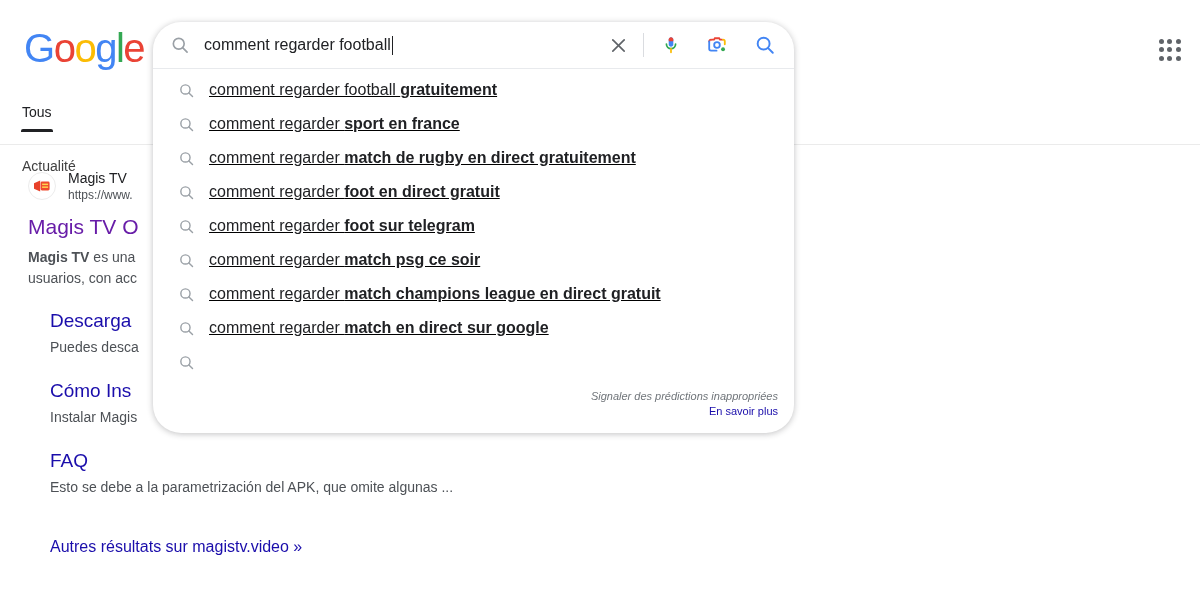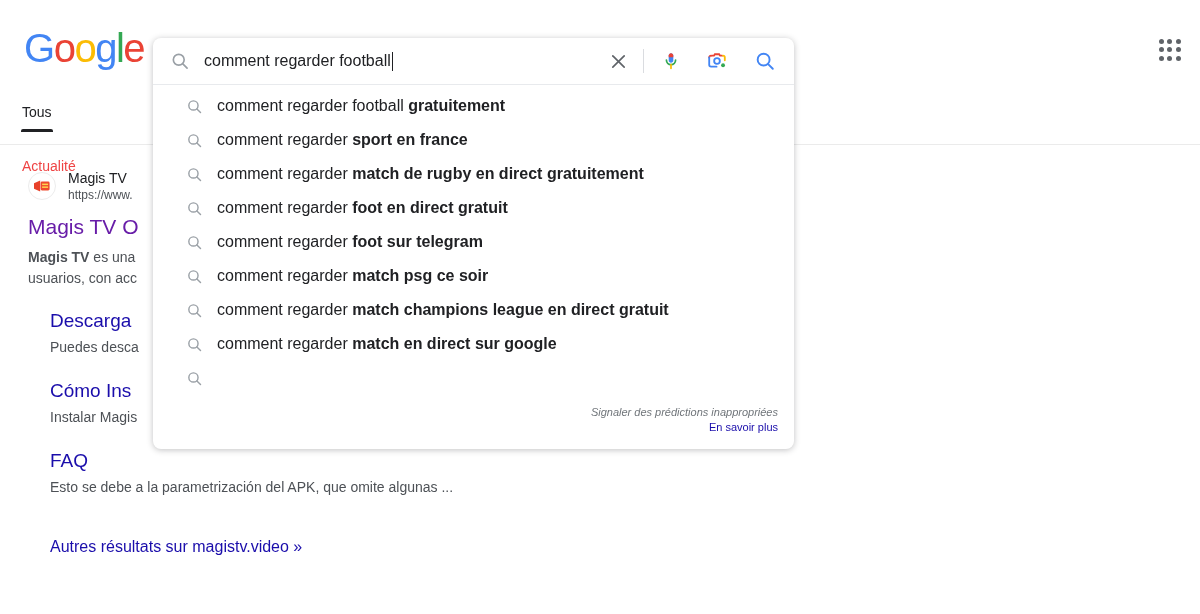--- a/index.html
+++ b/index.html
@@ -40,21 +40,21 @@
     position: absolute;
     left: 22px; top: 104px;
     display: flex;
     align-items: flex-start;
     gap: 26px;
     white-space: nowrap;
     flex-direction: column;
   }
   .navtab {
     font-size: 14px;
-    color: #ef4444;
+    color: #404040;
     padding-bottom: 12px;
     position: relative;
     line-height: 16px;
     cursor: pointer;
   }
   .navtab.active { color: #202124; font-weight: 400; }
   .navtab.active::after {
     content: "";
     position: absolute;
     left: -1px; right: -1px; bottom: 0;
@@ -148,25 +148,24 @@
     cursor: pointer;
     display: inline-block;
   }
 
   
   .searchwrap {
     position: absolute;
     left: 153px; top: 22px;
     width: 641px;
     background: #ffffff;
-    border-radius: 8px;
+    border-radius: 28px;
     box-shadow: 0 1px 6px rgba(32,33,36,.28);
     padding-bottom: 0;
     overflow: hidden;
-    margin-top: 16px;
   }
   .searchbar {
     height: 46px;
     display: flex;
     align-items: center;
     padding: 0 14px 0 17px;
   }
   .sb-icon { flex: 0 0 auto; display: flex; align-items: center; }
   .sb-input {
     flex: 1 1 auto;
@@ -199,21 +198,21 @@
     margin: 0 12px 0 0;
   }
   .act.mic { margin-right: 16px; }
   .act.lens { margin-right: 18px; }
 
   .sugg-sep {
     height: 1px;
     background: #e8eaed;
     margin: 0 0 0 0;
   }
-  .sugglist { padding: 4px 0 0 16px; }
+  .sugglist { padding: 4px 0 0 8px; text-decoration: underline; }
   .sugg {
     height: 34px;
     display: flex;
     align-items: center;
     padding: 0 17px;
     cursor: pointer;
   }
   .sugg .s-icon { flex: 0 0 auto; display: flex; align-items: center; }
   .sugg .s-text {
     margin-left: 14px;

